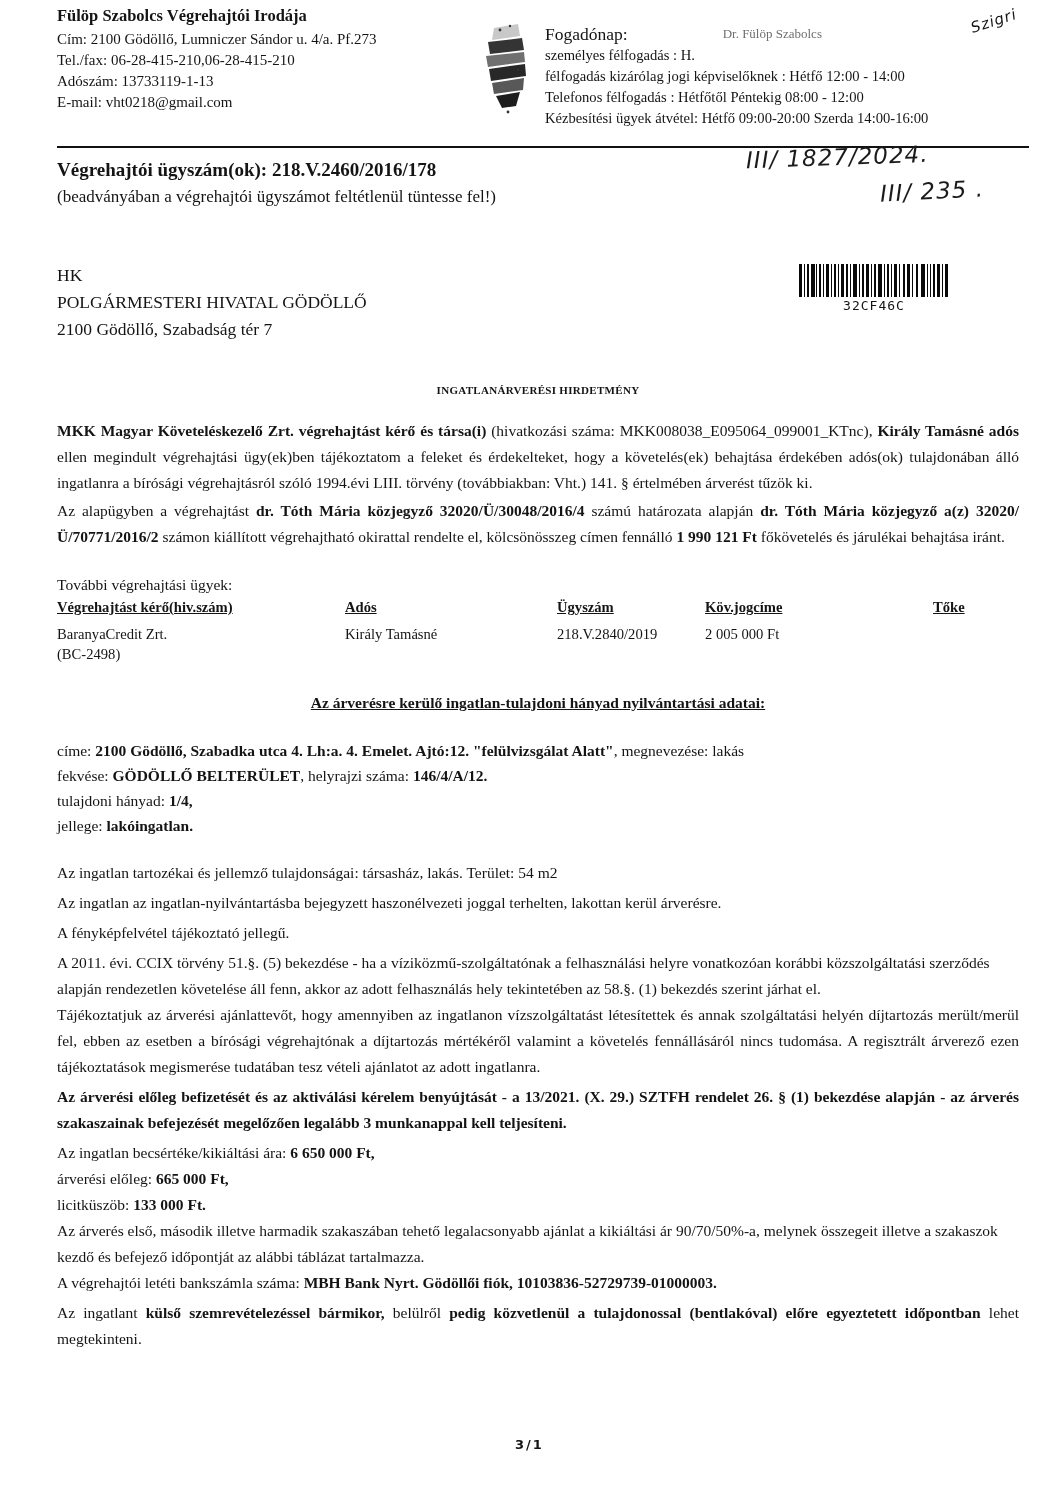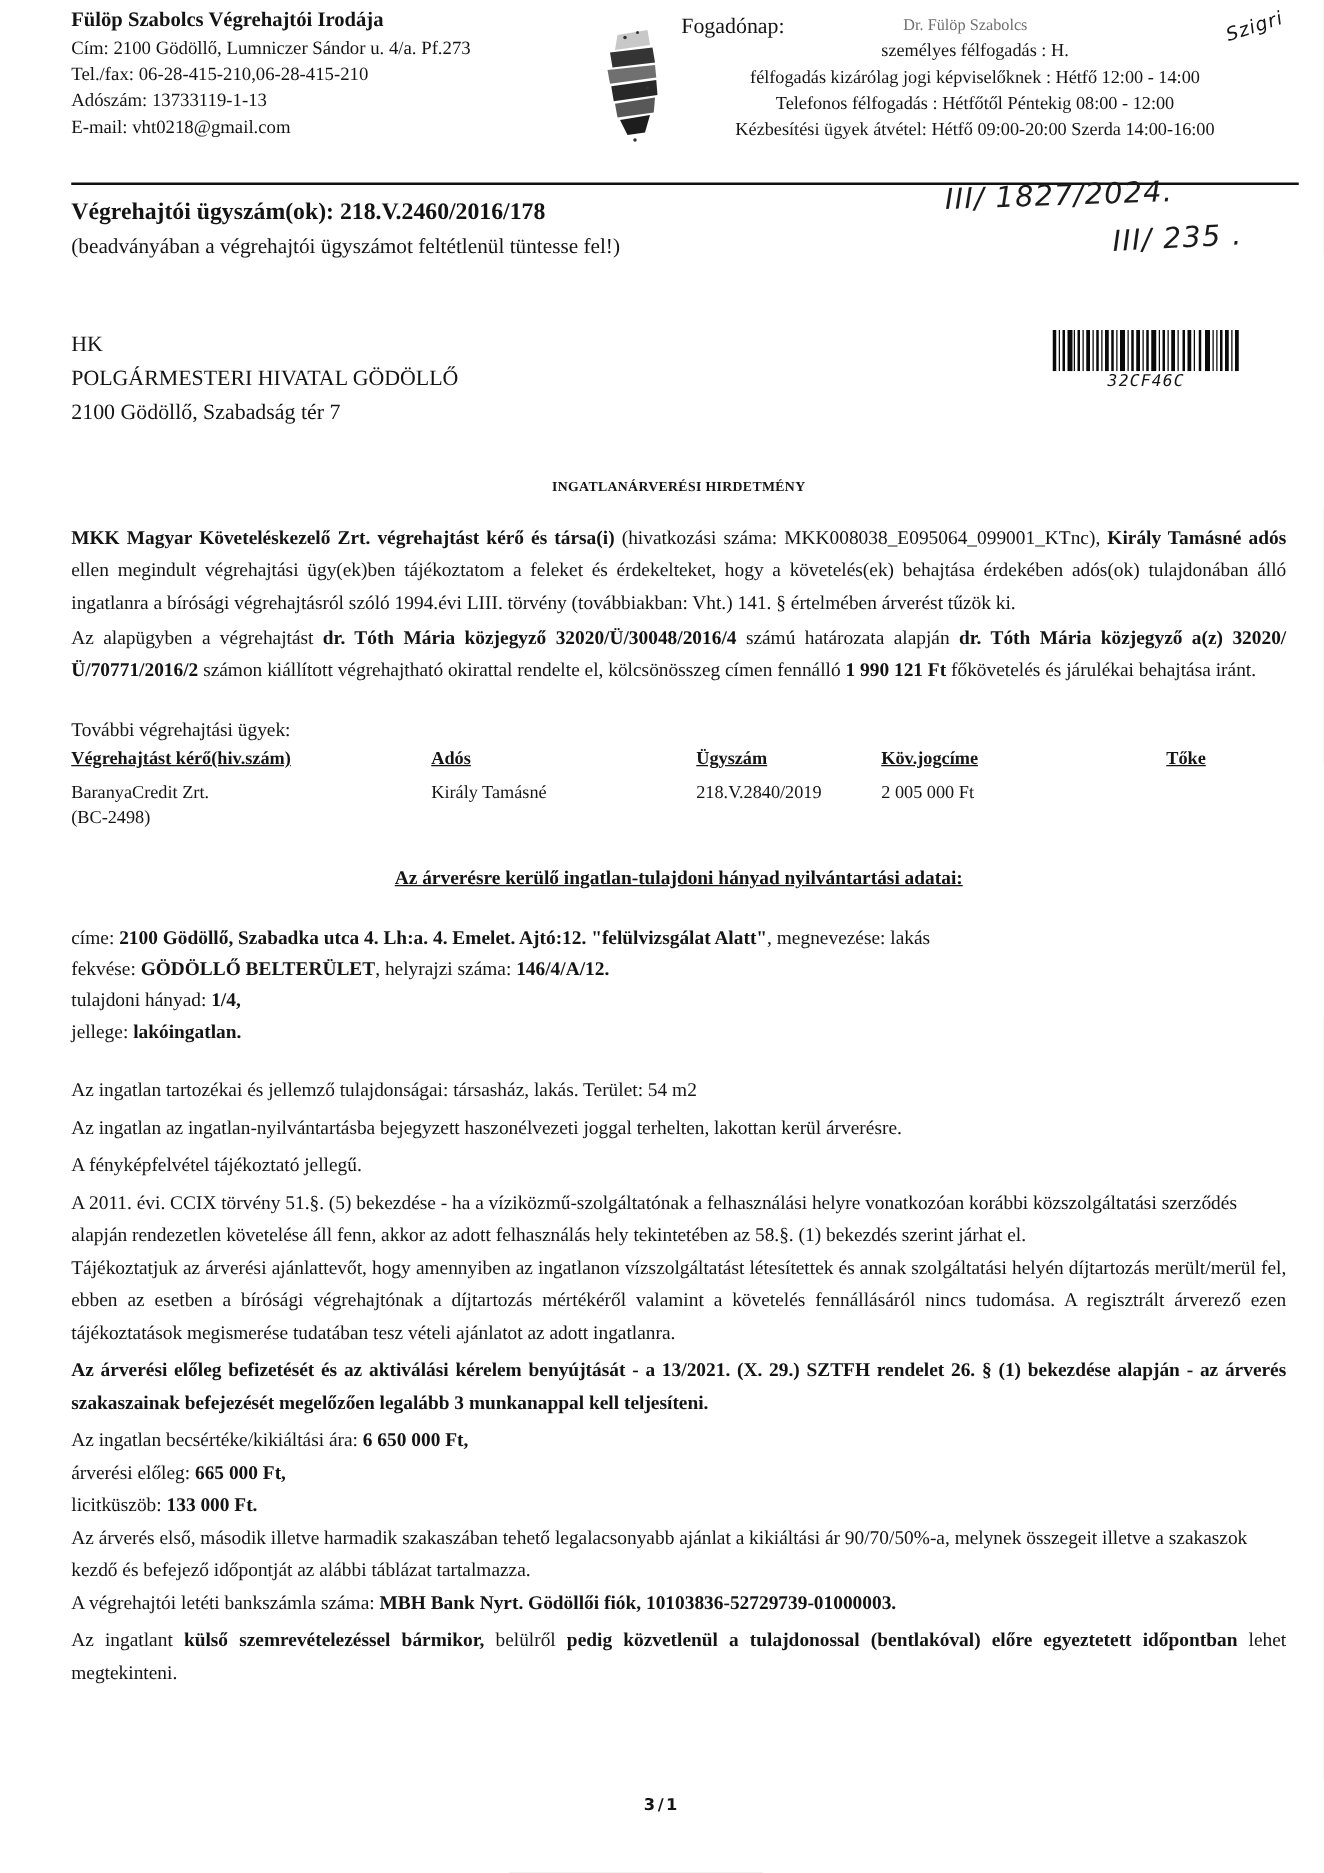--- a/index.html
+++ b/index.html
@@ -3,33 +3,33 @@
 <meta charset="utf-8">
 <style>
   html,body{margin:0;padding:0;background:#e8e8e8;}
   .page{
     position:relative;
     width:1059px;height:1498px;
     background:#ffffff;
     font-family:"Liberation Serif", serif;
     color:#141414;
     box-sizing:border-box;
-    padding:6px 30px 0 57px;
+    padding:6px 40px 0 57px;
     overflow:hidden;
   }
   .b{font-weight:bold;}
   .just{text-align:justify;}
 
   
   .header{position:relative;height:136px;}
   .office{position:absolute;left:0;top:0;width:430px;}
   .office-name{font-size:16.5px;font-weight:bold;margin-bottom:3px;}
   .office-lines .line{font-size:15px;line-height:21px;}
   .coa{position:absolute;left:423px;top:14px;}
-  .reception{position:absolute;left:488px;top:4px;width:470px;text-align:center;}
+  .reception{position:absolute;left:488px;top:18px;width:470px;}
   .reception-row1{display:flex;align-items:flex-start;}
   .reception-title{font-size:17.5px;}
   .stamp-name{font-size:13px;color:#6f6f6f;margin-left:95px;margin-top:2px;}
   .reception-lines .line{font-size:14.6px;line-height:21px;}
   .signature{
     position:absolute;right:2px;top:6px;
     font-family:"DejaVu Sans",sans-serif;
     font-style:italic;font-size:15px;
     transform:rotate(-18deg);
     letter-spacing:1px;
@@ -44,21 +44,21 @@
     font-family:"DejaVu Sans",sans-serif;
     font-style:italic;font-size:23px;color:#1b1b1b;
     letter-spacing:1px;white-space:nowrap;
   }
   .hw1{position:absolute;right:90px;top:-12px;transform:rotate(-2deg);}
   .hw2{position:absolute;right:35px;top:22px;transform:rotate(-3deg);}
 
   
   .addr-row{position:relative;margin-top:24px;height:100px;}
   .recipient .line{font-size:17.5px;line-height:27px;}
-  .barcode-wrap{position:absolute;left:760px;top:2px;width:200px;text-align:center;font-style:italic;}
+  .barcode-wrap{position:absolute;left:717px;top:2px;width:200px;text-align:center;}
   .barcode{display:block;margin:0 auto;}
   .barcode-code{font-family:"DejaVu Sans Mono",monospace;font-size:13px;margin-top:1px;letter-spacing:1px;}
 
   
   .doc-title{font-size:11px;font-weight:bold;text-align:center;margin:22px 0 0 0;letter-spacing:.3px;}
 
   
   .para{font-size:15.5px;line-height:26px;margin:0;}
   .gap-1{margin-top:22px;}
   .gap-2{margin-top:4px;}

